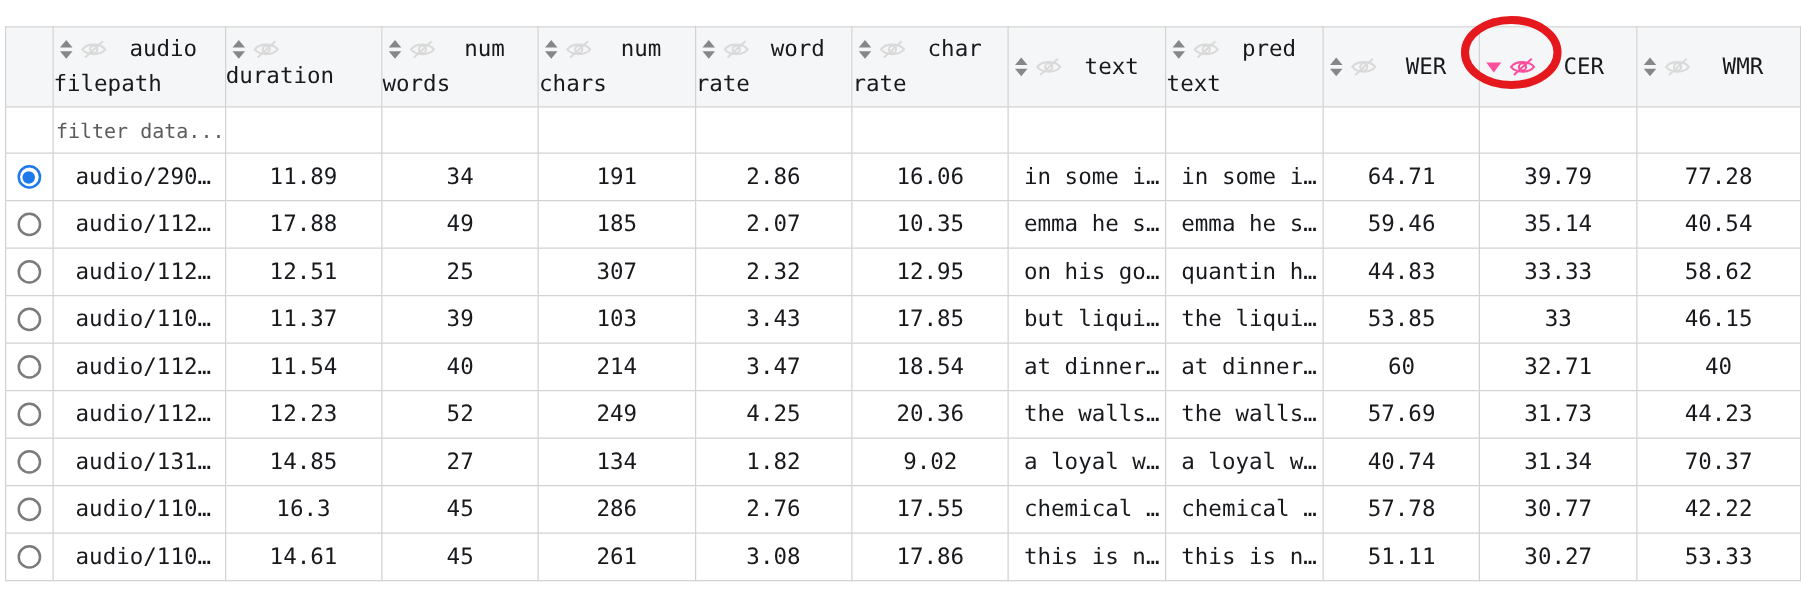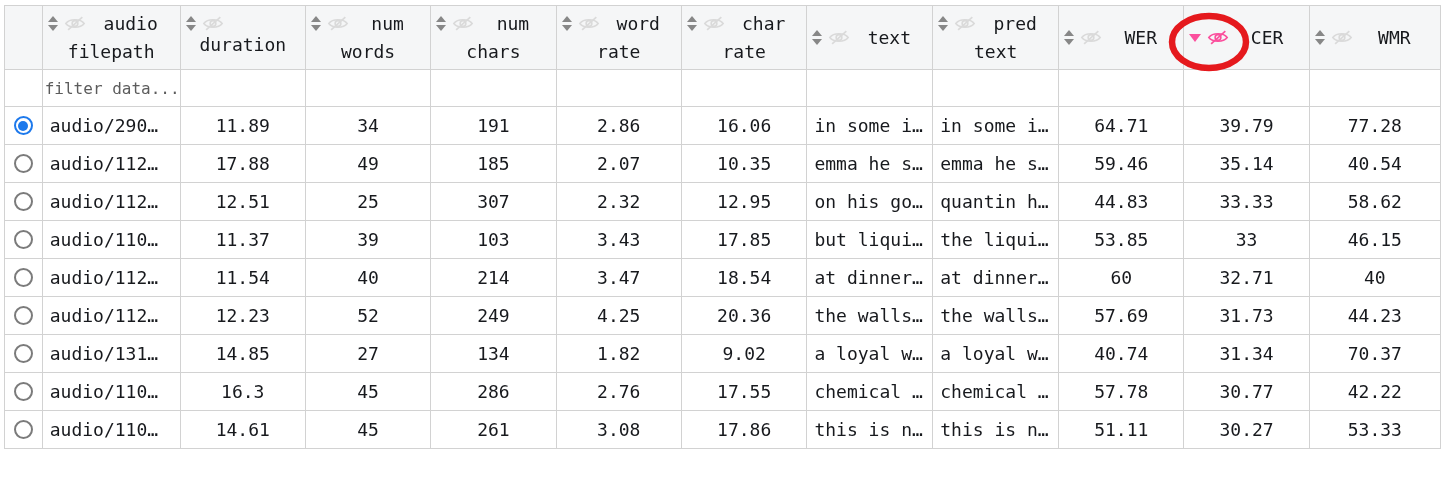--- a/index.html
+++ b/index.html
@@ -8,44 +8,44 @@
     --text:#17191d;
     --accent:#fb4f9d;
     --sort-gray:#878787;
     --eye-gray:#dadada;
     --filter-gray:#5c5c5c;
     --radio-blue:#1d79ec;
     --annotation-red:#e5191d;
   }
   html,body{margin:0;padding:0;width:1441px;height:493px;background:#ffffff;overflow:hidden;}
   body{font-family:"DejaVu Sans Mono","Liberation Mono",monospace;color:var(--text);}
-  .wrap{position:absolute;left:4px;top:5px;}
+  .wrap{position:absolute;left:4px;top:21px;}
   table{border-collapse:collapse;table-layout:fixed;}
   th,td{border:1px solid var(--border);padding:0;font-weight:normal;font-size:18px;
         white-space:nowrap;overflow:hidden;}
   
   thead th.hc{background:var(--header-bg);height:63px;vertical-align:middle;}
   .hbox{display:flex;flex-direction:column;justify-content:center;height:100%;}
   .hrow{display:flex;align-items:center;line-height:28px;}
   .acts{display:inline-flex;align-items:center;gap:6px;padding-left:5px;flex:none;}
   .l1{flex:1;text-align:center;padding-right:4px;}
-  .l2{text-align:center;line-height:28px;}
+  .l2{text-align:left;line-height:28px;}
   .sorticon{display:inline-flex;flex-direction:column;gap:3px;cursor:pointer;}
   .tri{width:0;height:0;border-left:5px solid transparent;border-right:5px solid transparent;}
   .tri.up{border-bottom:6px solid var(--sort-gray);}
   .tri.dn{border-top:6px solid var(--sort-gray);}
   .tri.acc{border-left-width:6px;border-right-width:6px;border-top:8px solid var(--accent);}
   .eye{color:var(--eye-gray);display:inline-flex;cursor:pointer;}
   .eye.acc{color:var(--accent);}
   
   tr.filterrow td{height:36px;background:#ffffff;font-size:16px;color:var(--filter-gray);cursor:text;}
   tr.filterrow .ph{padding-left:2px;}
   
   tbody td{height:37px;text-align:center;cursor:default;}
-  tbody td.left{text-align:left;padding-left:7px;}
+  tbody td.left{text-align:center;padding-left:7px;}
   td.selcell{text-align:center;}
   .radio{width:15px;height:15px;border-radius:50%;border:2px solid #7b7b7b;background:#fff;
          margin:0 auto;position:relative;box-sizing:content-box;cursor:pointer;}
   .radio.sel{border-color:var(--radio-blue);}
   .radio.sel::after{content:'';position:absolute;inset:2.5px;border-radius:50%;background:var(--radio-blue);}
   
   .annotation{position:absolute;left:1165px;top:9px;pointer-events:none;}
 </style>
 </head>
 <body>

